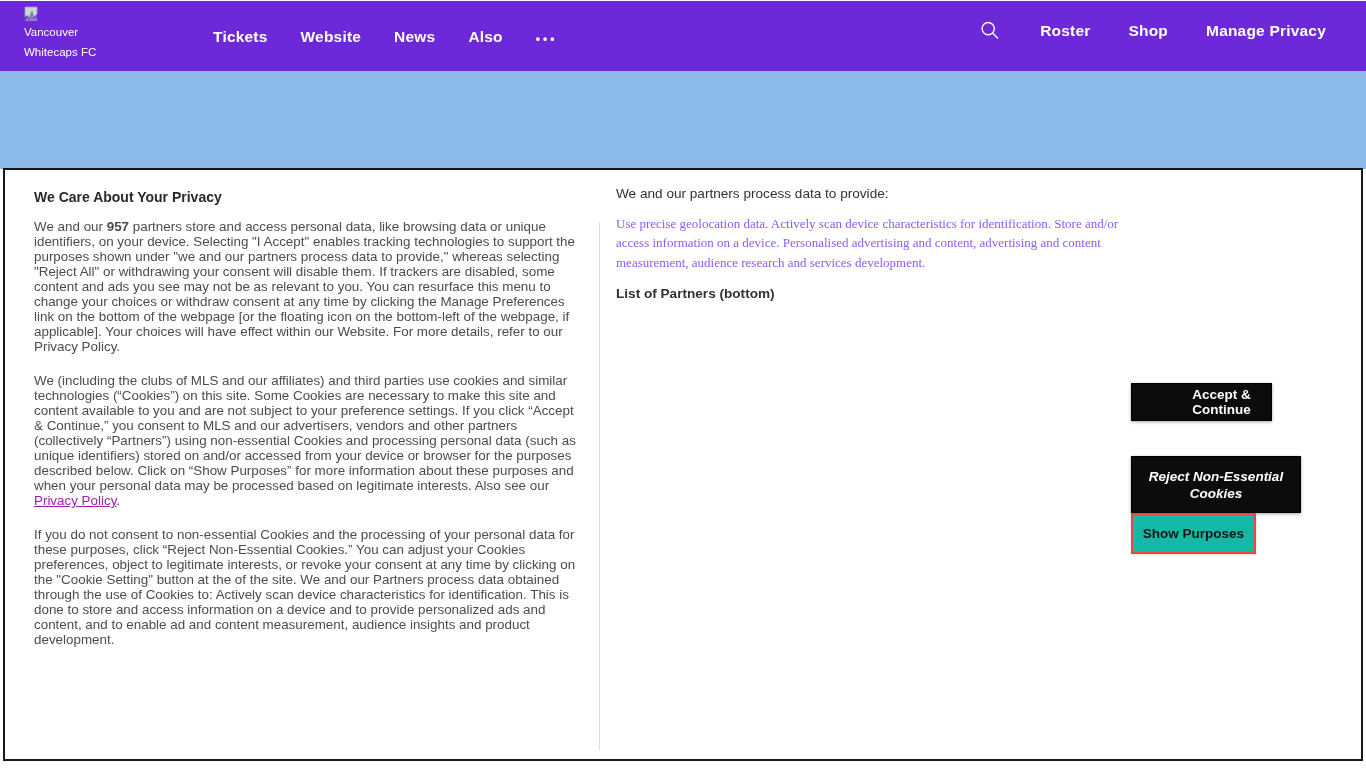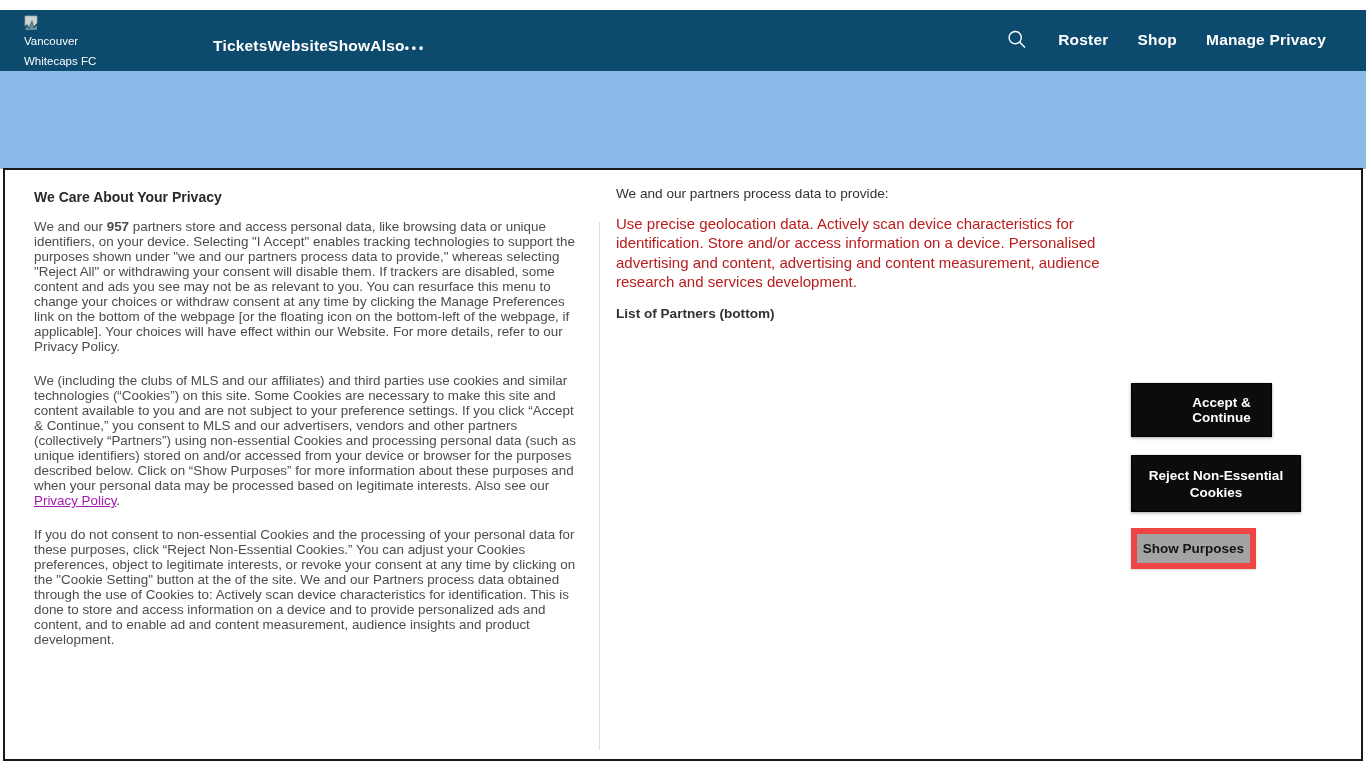--- a/index.html
+++ b/index.html
@@ -7,44 +7,44 @@
   body {
     font-family:"Liberation Sans", sans-serif;
     background:#ffffff;
     overflow:hidden;
     position:relative;
   }
   .viewport { position:absolute; top:0; left:0; width:1366px; height:768px; overflow:hidden; }
 
   
   .navbar {
-    position:absolute; top:10px; left:0; width:1366px; height:71px;
-    background:#0c4a6e;
+    position:absolute; top:1px; left:0; width:1366px; height:71px;
+    background:#6d28d9;
   }
   .logo {
     position:absolute; left:24px; top:5px; width:78px; height:66px;
     overflow:hidden; color:#ffffff; font-size:11.5px; line-height:20px;
     cursor:pointer;
   }
   .logo .broken-img { display:block; width:14px; height:15px; margin-bottom:1px; }
   .nav-links {
     position:absolute; left:213px; top:0; height:71px;
-    display:flex; align-items:center; 
+    display:flex; align-items:center; gap:33px;
   }
   .nav-item {
     color:#ffffff; font-size:15.5px; font-weight:bold; letter-spacing:.2px;
     cursor:pointer; white-space:nowrap;
   }
   .more-dots {
     color:#ffffff; font-size:12px; font-weight:bold; letter-spacing:3px;
     cursor:pointer; padding-top:4px;
   }
   .nav-right {
     position:absolute; right:40px; top:0; height:60px;
-    display:flex; align-items:center; gap:29px;
+    display:flex; align-items:center; gap:38px;
   }
   .search-btn { width:24px; height:24px; cursor:pointer; display:flex; align-items:center; justify-content:center; }
 
   
   .hero-band {
     position:absolute; top:71px; left:0; width:1366px; height:98px;
     background:#8bbae8;
   }
 
   
@@ -62,37 +62,37 @@
   .body-text .bold { font-weight:bold; }
   .inline-link { color:#a21caf; text-decoration:underline; cursor:pointer; }
 
   .divider {
     position:absolute; left:594px; top:52px; width:1px; height:528px;
     background:#dcdcdc;
   }
 
   .col-right { position:absolute; left:611px; top:16px; width:505px; }
   .right-heading { font-size:13.6px; font-weight:normal; color:#323232; margin-bottom:13px; }
-  .right-body { font-size:15px; line-height:19.4px; color:#b91c1c; margin-bottom:5px; }
+  .right-body { font-size:13px; line-height:19.4px; color:#8b5cf6; margin-bottom:5px;font-family:Liberation Serif, serif; }
   .partners-link { display:inline-block; font-size:13.6px; font-weight:bold; color:#323232; margin-top:9px; cursor:pointer; }
 
   .btn-col { position:absolute; left:1126px; top:213px; width:180px; }
   .btn {
     display:flex; align-items:center; justify-content:center; text-align:center;
     font-family:"Liberation Sans", sans-serif;
     font-size:13.5px; font-weight:bold; cursor:pointer;
   }
   .btn-black {
     background:#0c0c0c; color:#ffffff; border:1px solid #000000;
     box-shadow:0 1px 3px rgba(0,0,0,.35);
   }
-  .btn-accept { width:141px; height:54px; margin-bottom:18px;padding-left:40px; }
-  .btn-reject { width:170px; height:57px; margin-bottom:16px; line-height:17px; padding:0 14px; }
+  .btn-accept { width:141px; height:38px; margin-bottom:35px;padding-left:40px; }
+  .btn-reject { width:170px; height:57px; line-height:17px; padding:0 14px;font-style:italic; }
   .btn-white {
-    background:#a3a3a3; color:#141414; border:6px solid #ef4444;
+    background:#14b8a6; color:#141414; border:2px solid #ef4444;
     box-shadow:0 1px 2px rgba(0,0,0,.15);
   }
   .btn-show { width:125px; height:41px; }
 </style>
 </head>
 <body>
 
 <div class="viewport">
 
   <div class="navbar">
@@ -101,21 +101,21 @@
       <svg class="broken-img" viewBox="0 0 14 15">
         <path d="M1 1 h12 v7 l-3 3 -2 -6 -3 7 -2 -3 -2 2 Z" fill="#cdd6d2" stroke="#9aa8a4" stroke-width="0.8"></path>
         <path d="M3 11 l2 3 3 -7 2 6 3 -3 v5 h-12 Z" fill="#b9c6c1" opacity="0.55"></path>
       </svg>
       <span>Vancouver Whitecaps FC</span>
     </div>
 
     <div class="nav-links">
       <span class="nav-item">Tickets</span>
       <span class="nav-item">Website</span>
-      <span class="nav-item">Show</span>
+      <span class="nav-item">News</span>
       <span class="nav-item">Also</span>
       <span class="more-dots">•••</span>
     </div>
 
     <div class="nav-right">
       <span class="search-btn">
         <svg width="22" height="22" viewBox="0 0 22 22">
           <circle cx="9.2" cy="8.6" r="6.1" fill="none" stroke="#ffffff" stroke-width="1.4"></circle>
           <line x1="13.8" y1="13.2" x2="19" y2="18.6" stroke="#ffffff" stroke-width="1.4"></line>
         </svg>

